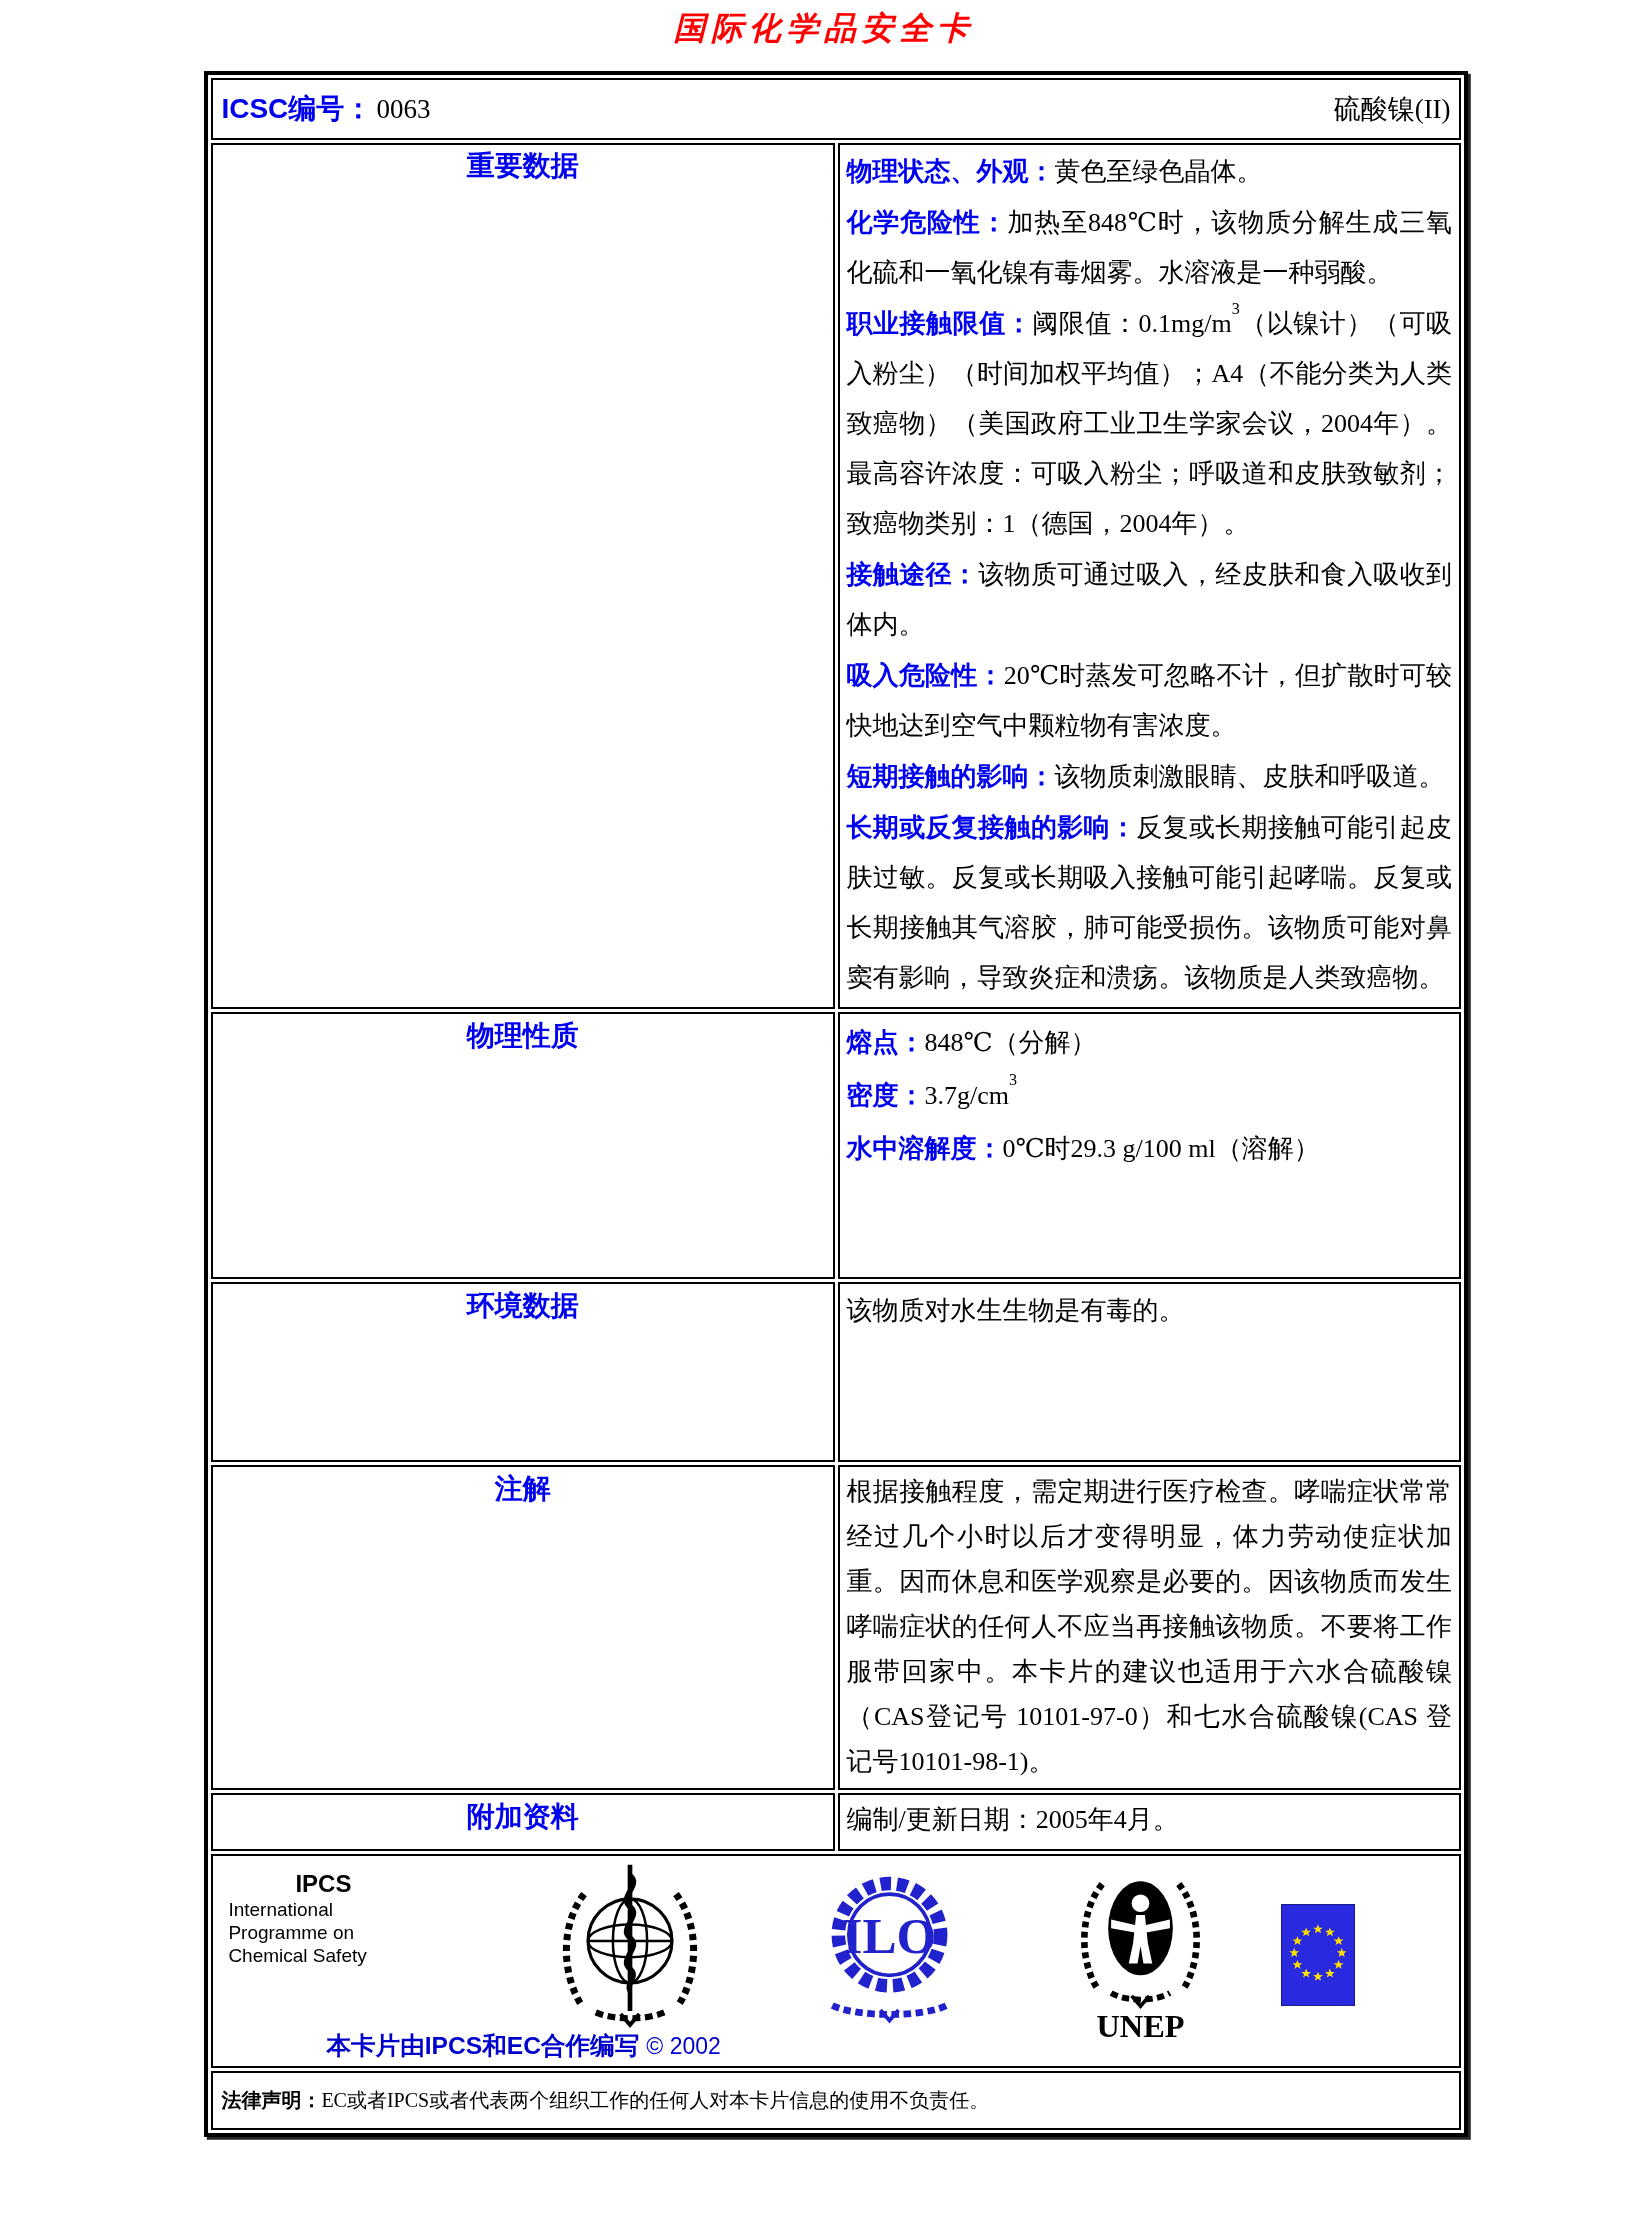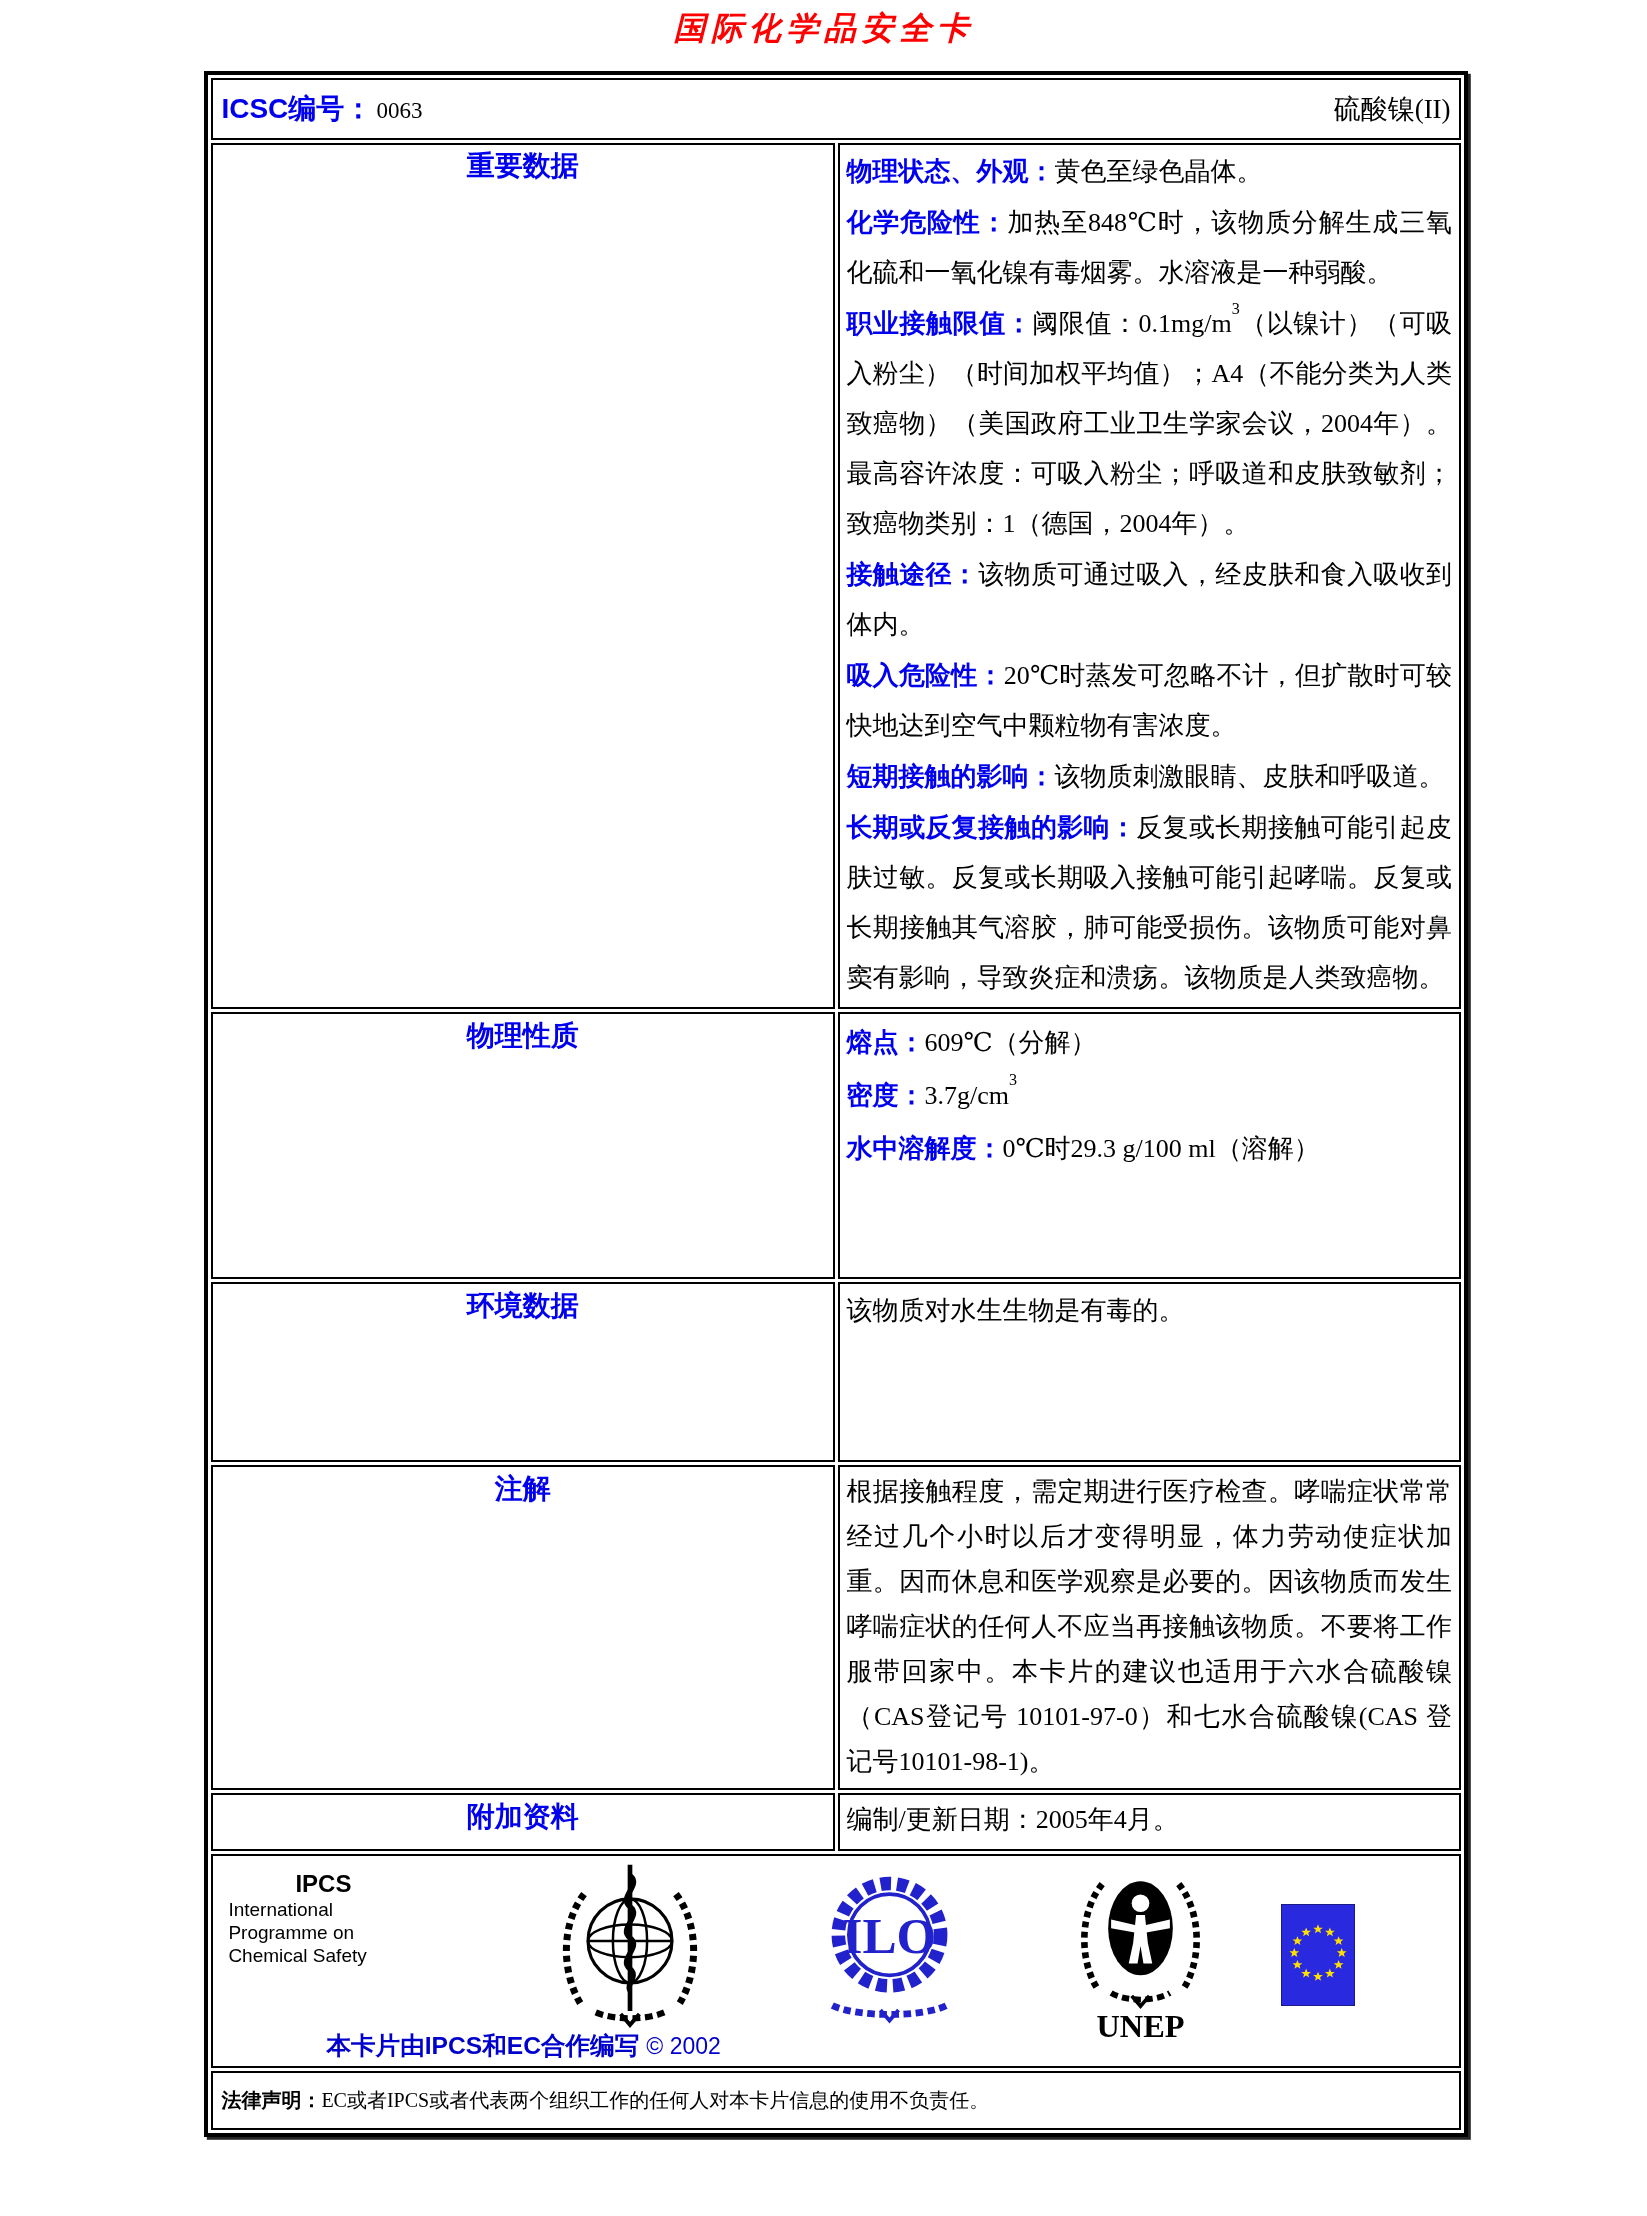--- a/index.html
+++ b/index.html
@@ -33,21 +33,21 @@
   }
   table.card td{border:2.1px solid #000;vertical-align:top;background:#fff;}
   td.span-cell{padding:4.2px 8.4px;}
   
   .header-cell{height:62px;}
   .header-inner{display:flex;justify-content:space-between;align-items:center;height:100%;}
   .icsc-label{
     font-family:"Liberation Sans","DejaVu Sans",sans-serif;
     font-weight:bold;font-size:28px;color:var(--accent-blue,#00e);
   }
-  .icsc-number{font-size:23px;padding-left:4.2px;}
+  .icsc-number{font-size:27px;padding-left:4.2px;}
   .chemical-name{font-size:27px;}
   
   td.label-cell{
     width:177px;text-align:center;vertical-align:middle;
     font-family:"Liberation Sans","DejaVu Sans",sans-serif;
     font-weight:bold;font-size:28px;color:var(--accent-blue,#00e);
     padding:2.8px;
   }
   td.content-cell{padding:1.4px 7px 4.2px 7px;font-size:26px;}
   .entry{line-height:50px;text-align:justify;}
@@ -115,21 +115,21 @@
           <div class="entry"><span class="entry-label">职业接触限值：</span><span>阈限值：0.1mg/m</span><sup>3</sup><span>（以镍计）（可吸入粉尘）（时间加权平均值）；A4（不能分类为人类致癌物）（美国政府工业卫生学家会议，2004年）。最高容许浓度：可吸入粉尘；呼吸道和皮肤致敏剂；致癌物类别：1（德国，2004年）。</span></div>
           <div class="entry"><span class="entry-label">接触途径：</span><span>该物质可通过吸入，经皮肤和食入吸收到体内。</span></div>
           <div class="entry"><span class="entry-label">吸入危险性：</span><span>20℃时蒸发可忽略不计，但扩散时可较快地达到空气中颗粒物有害浓度。</span></div>
           <div class="entry"><span class="entry-label">短期接触的影响：</span><span>该物质刺激眼睛、皮肤和呼吸道。</span></div>
           <div class="entry"><span class="entry-label">长期或反复接触的影响：</span><span>反复或长期接触可能引起皮肤过敏。反复或长期吸入接触可能引起哮喘。反复或长期接触其气溶胶，肺可能受损伤。该物质可能对鼻窦有影响，导致炎症和溃疡。该物质是人类致癌物。</span></div>
         </td>
       </tr>
       <tr class="section-physical-properties">
         <td class="label-cell">物理性质</td>
         <td class="content-cell">
-          <div class="entry"><span class="entry-label">熔点：</span><span>609℃（分解）</span></div>
+          <div class="entry"><span class="entry-label">熔点：</span><span>848℃（分解）</span></div>
           <div class="entry"><span class="entry-label">密度：</span><span>3.7g/cm</span><sup>3</sup></div>
           <div class="entry"><span class="entry-label">水中溶解度：</span><span>0℃时29.3 g/100 ml（溶解）</span></div>
         </td>
       </tr>
       <tr class="section-environmental-data">
         <td class="label-cell">环境数据</td>
         <td class="content-cell">
           <div class="entry"><span>该物质对水生生物是有毒的。</span></div>
         </td>
       </tr>

